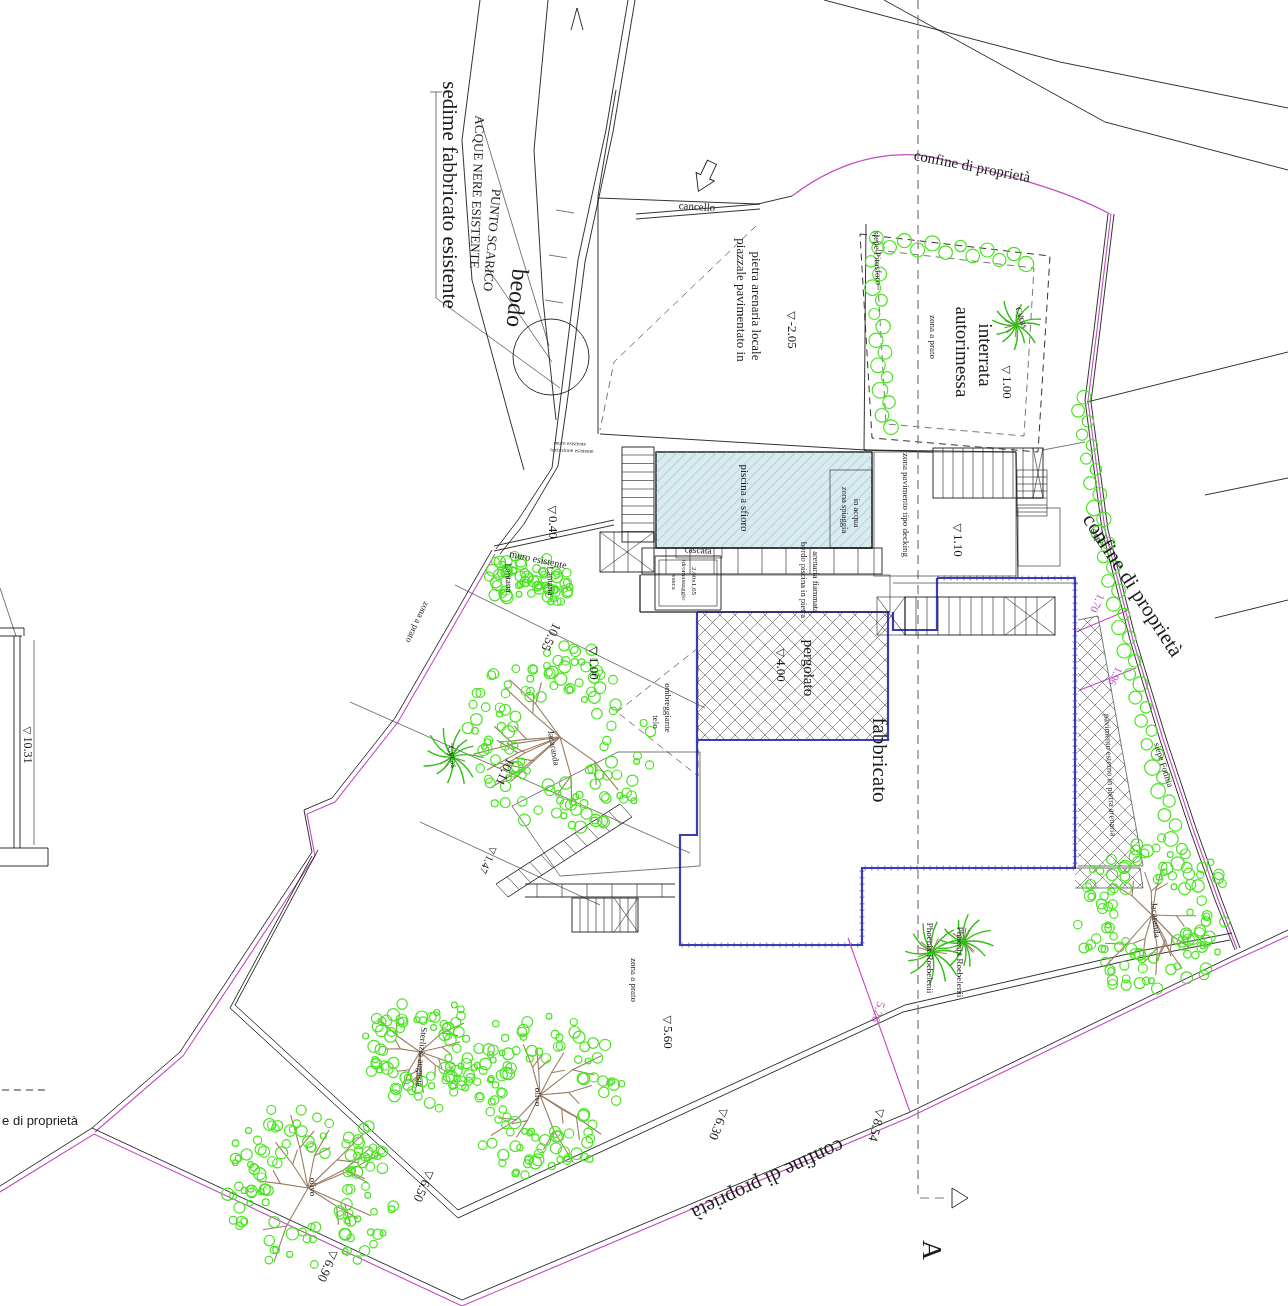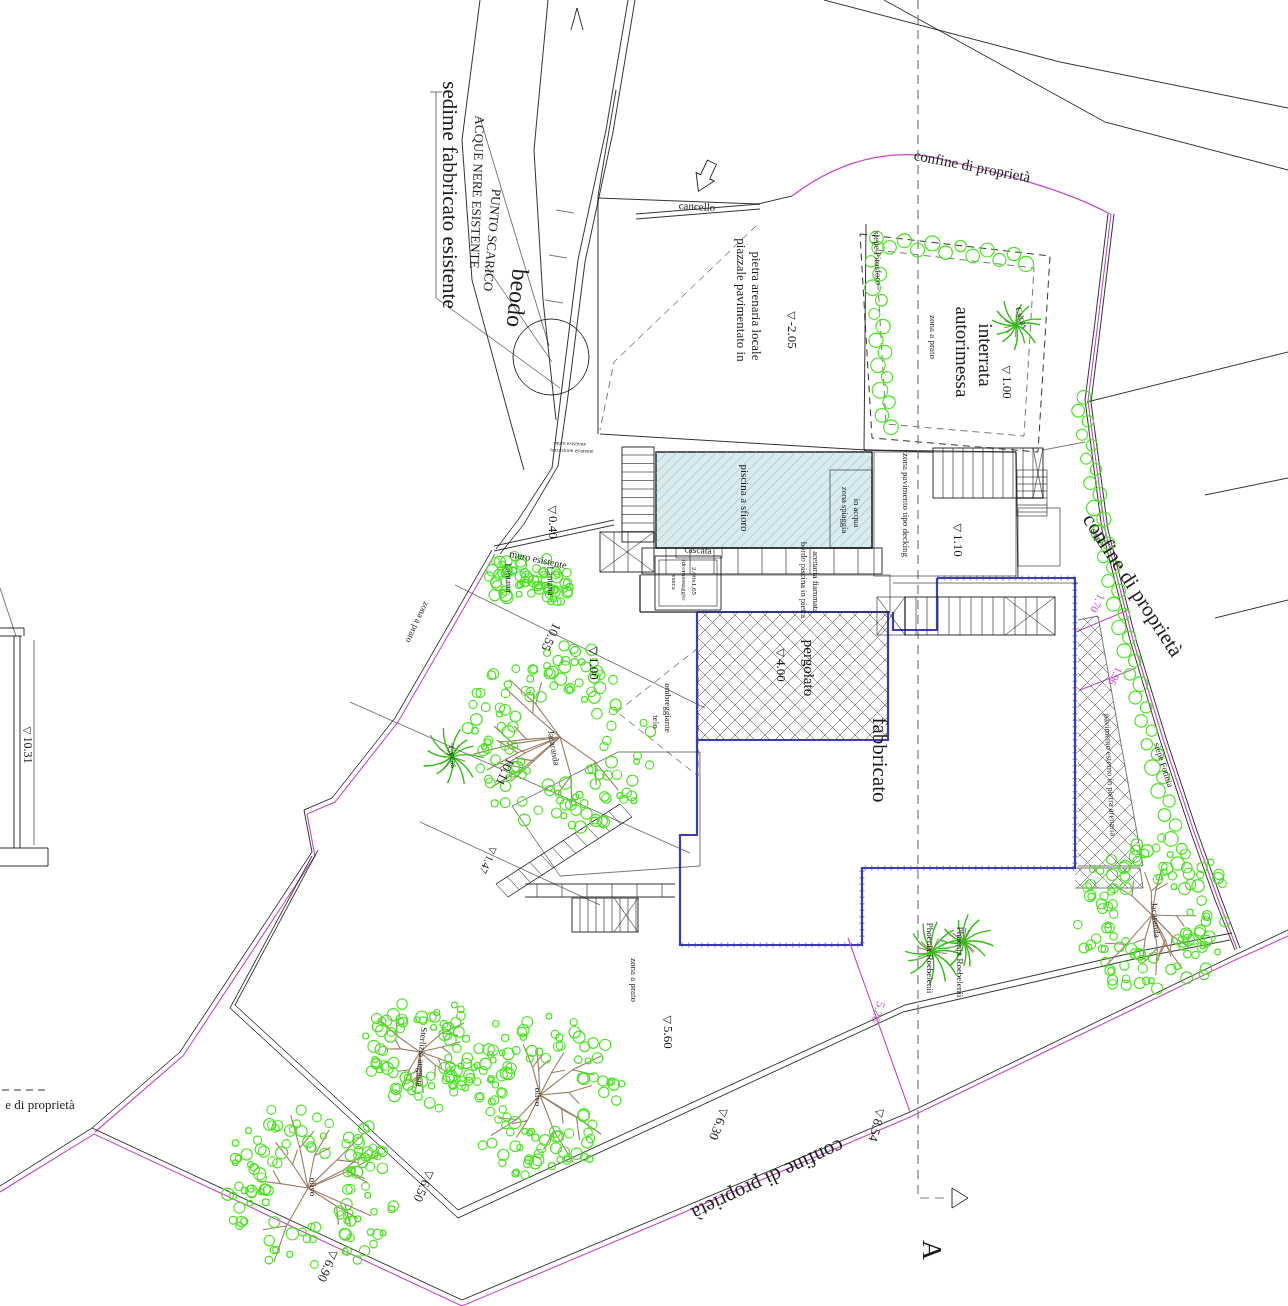--- a/index.html
+++ b/index.html
@@ -2,21 +2,21 @@
 <html style="--line: #1c1c1c; --magenta: #c24ac2; --green: #49e41f; --palm: #2fbf12; --branch: #9b7d63; --pool-fill: #d9ebee; --pool-hatch: #8fbccb; --blue: #3c3cb4; --section: #7a7a7a;"><head>
 <meta charset="utf-8">
 <style>
   html,body{margin:0;padding:0;background:#fff;}
   #canvas{position:relative;width:1288px;height:1306px;background:#fff;overflow:hidden;
           font-family:"Liberation Serif", serif;}
   #canvas svg{position:absolute;left:0;top:0;}
   #labels{position:absolute;left:0;top:0;width:100%;height:100%;pointer-events:none;}
   .lbl{position:absolute;white-space:nowrap;color:var(--line);line-height:1.05;
        font-family:"Liberation Serif", serif;}
-  .lbl.sans{font-family:Liberation Serif, serif;}
+  .lbl.sans{font-family:Liberation Sans, sans-serif;margin-top:16px;}
   .lbl.mag{color:var(--magenta);}
   .tri{font-size:0.85em;margin-right:2px;}
   
   .ln{stroke:var(--line);stroke-width:0.9;fill:none;}
   .lnt{stroke:var(--line);stroke-width:0.6;fill:none;}
   .mg{stroke:var(--magenta);stroke-width:1.1;fill:none;}
   .dsh{stroke-dasharray:7 5;}
   .dsh2{stroke-dasharray:4 3;}
   .sec{stroke:var(--section);stroke-width:1.2;fill:none;stroke-dasharray:9 6;}
   .blue{stroke:var(--blue);stroke-width:2.2;fill:none;}

